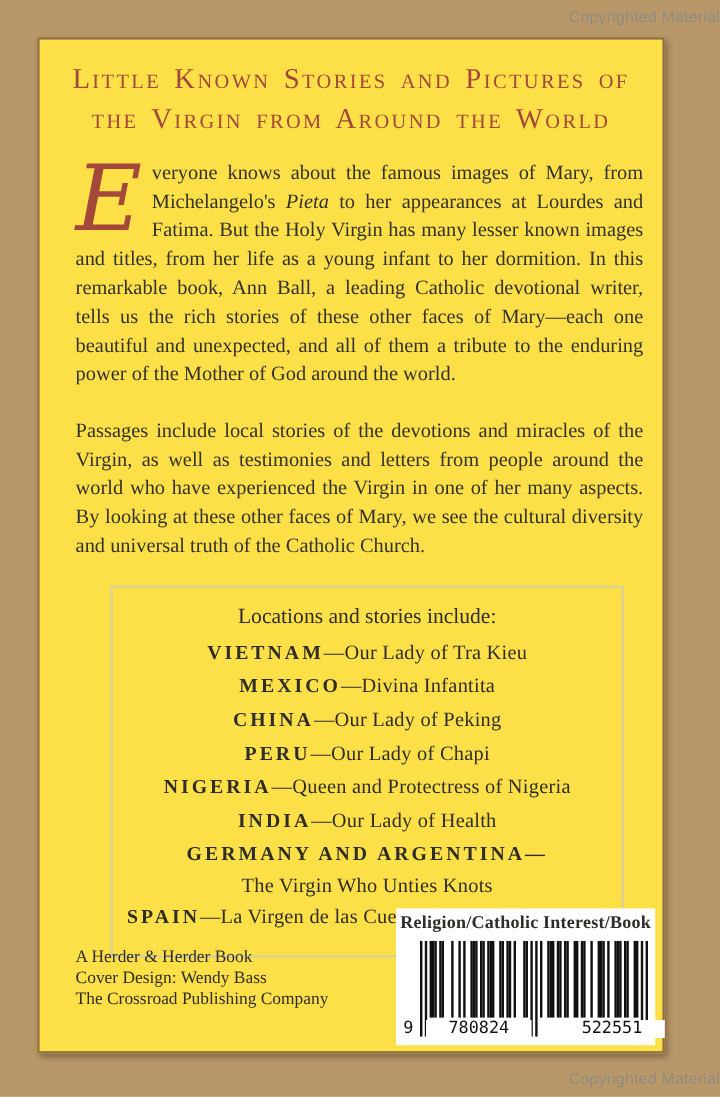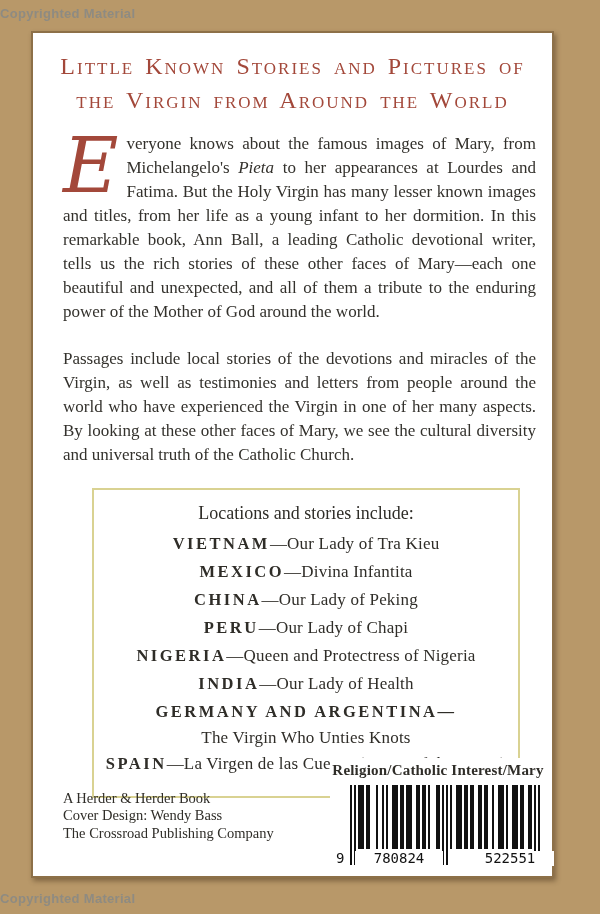--- a/index.html
+++ b/index.html
@@ -5,33 +5,33 @@
   html,body{margin:0;padding:0;}
   .canvas{
     position:relative;
     width:600px;height:914px;
     background:#b89869;
     font-family:"Liberation Serif", serif;
     overflow:hidden;
   }
   .banner{
     position:absolute;left:0;right:0;
-    text-align:left;
+    text-align:right;
     font-family:"Liberation Sans", sans-serif;
-    font-size:13px;font-weight:bold;
+    font-size:13px;font-weight:normal;
     color:#8e8b82;
     letter-spacing:0.3px;
   }
   .banner.top{top:6px;}
   .banner.bottom{bottom:8px;}
   .page{
     position:absolute;
     left:31px;top:31px;
     width:523px;height:847px;
-    background:#ffffff;
+    background:#fde047;
     border:2px solid #8d7048;
     box-sizing:border-box;
     box-shadow:2px 3px 5px rgba(60,40,20,0.45);
   }
   .title{
     margin:16px 10px 0 10px;
     text-align:center;
     color:#a3483a;
     font-weight:normal;
   }
@@ -158,21 +158,21 @@
       <div class="loc-item"><span class="loc-country">SPAIN</span><span class="loc-desc">—La Virgen de las Cuevas (Virgin of the Caves)</span></div>
     </div>
 
     <div class="credits">
       <div>A Herder &amp; Herder Book</div>
       <div>Cover Design: Wendy Bass</div>
       <div>The Crossroad Publishing Company</div>
     </div>
 
     <div class="bottom-right">
-      <div class="category">Religion/Catholic Interest/Mary</div>
+      <div class="category">Religion/Catholic Interest/Book</div>
       <div class="bc-wrap">
         <svg id="barcode-svg" width="190" height="80">
             <rect x="0" y="0" width="2" height="80" fill="#111"></rect>
             <rect x="4" y="0" width="2" height="80" fill="#111"></rect>
             <rect x="8" y="0" width="2" height="64" fill="#111"></rect>
             <rect x="10" y="0" width="2" height="64" fill="#111"></rect>
             <rect x="12" y="0" width="2" height="64" fill="#111"></rect>
             <rect x="16" y="0" width="2" height="64" fill="#111"></rect>
             <rect x="18" y="0" width="2" height="64" fill="#111"></rect>
             <rect x="26" y="0" width="2" height="64" fill="#111"></rect>

